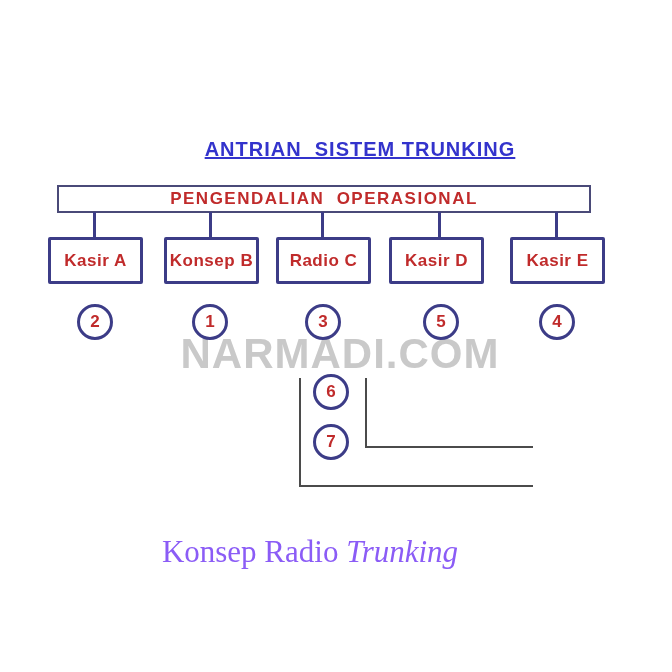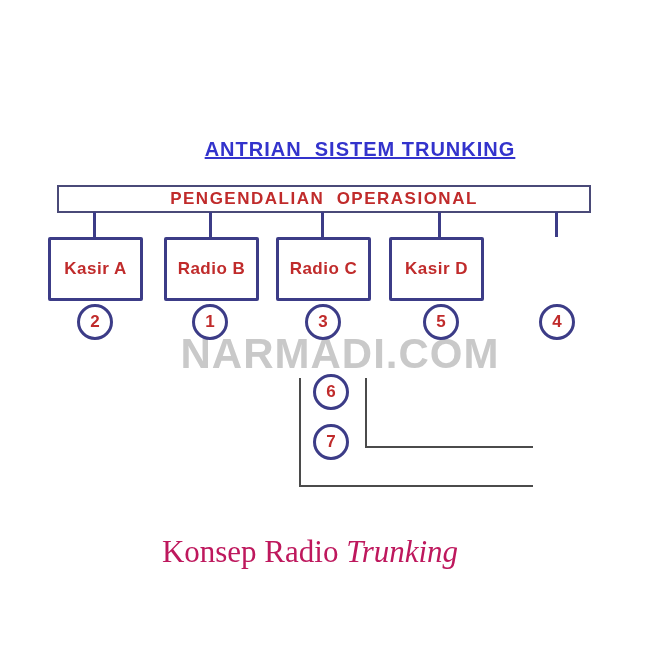--- a/index.html
+++ b/index.html
@@ -25,42 +25,42 @@
     border:2px solid var(--boxline);box-sizing:border-box;background:#fff;
     display:flex;align-items:center;justify-content:center;
   }
   .opbox .oplabel{
     color:var(--red);font-weight:bold;font-size:17px;letter-spacing:1.5px;white-space:pre;
   }
   .connector{
     position:absolute;top:212px;height:25px;width:3px;background:var(--navy);
   }
   .kasir{
-    position:absolute;top:237px;width:95px;height:64px;
+    position:absolute;top:237px;width:95px;height:47px;
     border:3px solid var(--navy);border-radius:2px;box-sizing:border-box;background:#fff;
     display:flex;align-items:center;justify-content:center;
     font-weight:bold;font-size:17px;color:var(--red);letter-spacing:0.5px;
     z-index:2;
   }
   .circle{
     position:absolute;width:36px;height:36px;border-radius:50%;
     border:3px solid var(--navy);box-sizing:border-box;background:transparent;
     display:flex;align-items:center;justify-content:center;
     font-weight:bold;font-size:17px;color:var(--red);
     z-index:2;
   }
   .watermark{
     position:absolute;top:330px;left:0;width:680px;text-align:center;
     font-size:42px;font-weight:600;color:var(--wm);letter-spacing:1px;
     z-index:1;user-select:none;
   }
   .vline,.hline{position:absolute;background:var(--dark);}
   .caption{
     position:absolute;top:534px;left:0;width:620px;text-align:center;
-    font-family:"Liberation Serif",serif;font-size:31px;color:#be185d;
+    font-family:"Liberation Serif",serif;font-size:31px;color:#8b5cf6;
   }
   .caption .it{font-style:italic;}
 </style>
 </head>
 <body>
 
 <div class="canvas">
 
   <div class="title">ANTRIAN  SISTEM TRUNKING</div>
 
@@ -68,23 +68,24 @@
     <span class="oplabel">PENGENDALIAN  OPERASIONAL</span>
   </div>
 
   <div class="connector" style="left:93px"></div>
   <div class="connector" style="left:209px"></div>
   <div class="connector" style="left:321px"></div>
   <div class="connector" style="left:438px"></div>
   <div class="connector" style="left:555px"></div>
 
   <div class="kasir" style="left:48px">Kasir A</div>
-  <div class="kasir" style="left:164px">Radio B</div>
+  <div class="kasir" style="left:164px">Konsep B</div>
   <div class="kasir" style="left:276px">Radio C</div>
   <div class="kasir" style="left:389px">Kasir D</div>
+  <div class="kasir" style="left:510px">Kasir E</div>
 
   <div class="circle" style="left:77px;top:304px">2</div>
   <div class="circle" style="left:192px;top:304px">1</div>
   <div class="circle" style="left:305px;top:304px">3</div>
   <div class="circle" style="left:423px;top:304px">5</div>
   <div class="circle" style="left:539px;top:304px">4</div>
 
   <div class="watermark">NARMADI.COM</div>
 
   <div class="circle" style="left:313px;top:374px">6</div>

